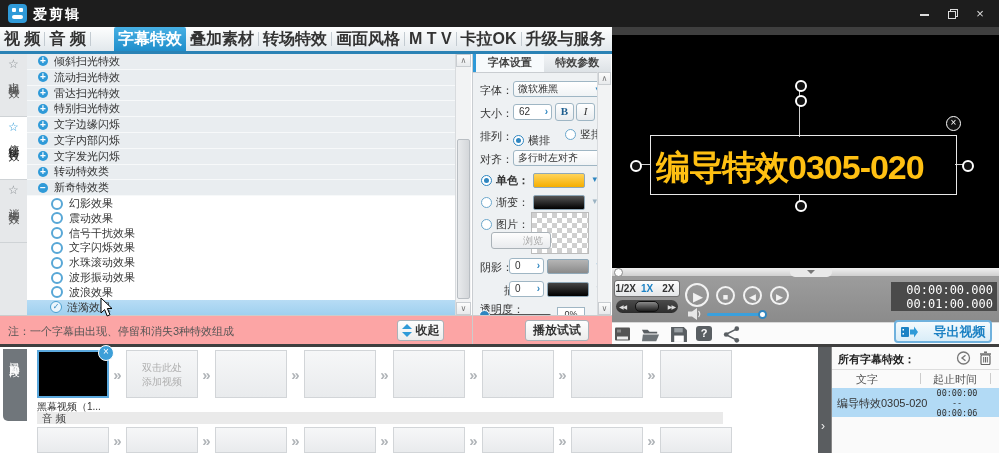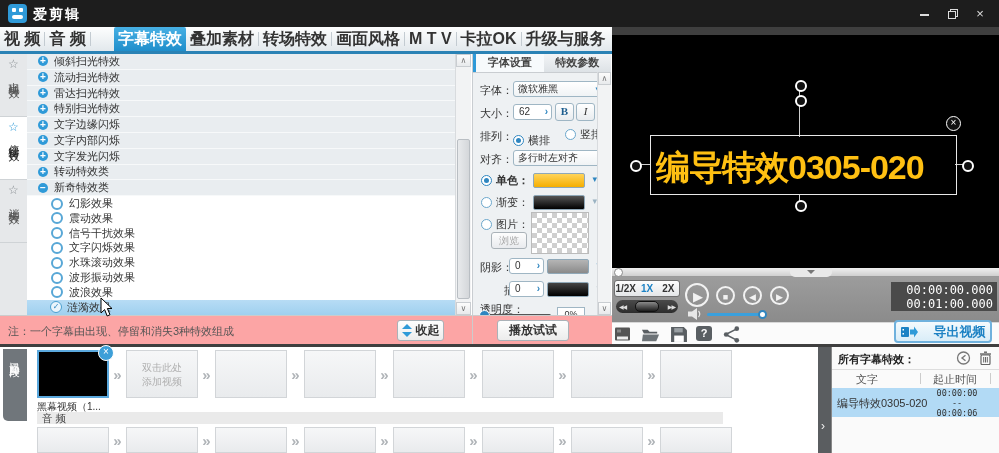--- a/index.html
+++ b/index.html
@@ -62,21 +62,21 @@
   .spin .sa{position:absolute;right:3px;top:0;color:#2f86c0;font-weight:bold;font-size:10px;}
   .bibtn{position:absolute;width:17px;height:16px;background:linear-gradient(#fff,#e8ecef);border:1px solid #9fb6c4;
          border-radius:3px;text-align:center;line-height:15px;font-size:11px;cursor:pointer;font-family:"Liberation Serif",serif;}
   .rrow{position:absolute;display:flex;align-items:center;gap:4px;font-size:11px;color:#333;}
   .rad{width:9px;height:9px;border-radius:50%;border:1px solid #6ba7cc;background:#fff;position:relative;}
   .rad.on{border-color:#2f86c0;}
   .rad.on:after{content:"";position:absolute;left:2px;top:2px;width:5px;height:5px;border-radius:50%;background:#2f86c0;}
   .swatch{position:absolute;height:13px;border:1px solid #8fa8b8;border-radius:2px;cursor:pointer;}
   .swatch .da{position:absolute;right:-13px;top:0;color:#2f86c0;font-size:9px;}
   .checker{position:absolute;background:repeating-conic-gradient(#fff 0 25%,#cfcfcf 0 50%) 0 0/10px 10px;border:1px solid #bbb;}
-  .btn{background:linear-gradient(#fdfdfd,#e9ebee);border:1px solid #aab2b8;border-radius:3px;text-align:center;cursor:pointer;}
+  .btn{background:linear-gradient(#fdfdfd,#e9ebee);border:1px solid #aab2b8;border-radius:3px;text-align:center;cursor:pointer;padding-left:24px;}
   .slider-track{position:absolute;height:3px;background:#555;border-radius:2px;}
   .slider-dot{position:absolute;width:9px;height:9px;border-radius:50%;background:#2f86c0;border:1px solid #fff;}
   
   .preview{left:612px;top:27px;width:387px;height:241px;background:#000;border-top:8px solid #3f3f3f;box-sizing:border-box;}
   .sel-box{position:absolute;border:1px solid #e8e8e8;}
   .ovl-text{position:absolute;font-weight:bold;font-size:34px;white-space:nowrap;letter-spacing:-1px;}
   .handle{position:absolute;width:8px;height:8px;border-radius:50%;border:2px solid #fff;background:#111;}
   .stem{position:absolute;background:#cfcfcf;}
   .delx{position:absolute;width:13px;height:13px;border-radius:50%;border:1.5px solid #fff;color:#fff;
         font-size:10px;line-height:12px;text-align:center;cursor:pointer;background:#111;}
@@ -428,21 +428,21 @@
   <div class="abs notebar">
     <div class="notetext">注：一个字幕由出现、停留和消失3种特效组成</div>
     <div class="nbtn" style="left:397px;width:47px;">
       <svg width="10" height="13" viewBox="0 0 10 13">
         <polygon points="5,0 10,5 0,5" fill="#2f9ad8"></polygon>
           <polygon points="5,13 10,8 0,8" fill="#2f9ad8"></polygon>
       </svg>
       <span>收起</span>
     </div>
     <div class="abs" style="left:472px;top:0;width:1px;height:29px;background:#ccc;"></div>
-    <div class="nbtn" style="left:497px;width:72px;">播放试试</div>
+    <div class="nbtn" style="left:525px;width:64px;">播放试试</div>
   </div>
 
   <div class="abs darkstrip"></div>
 
   <div class="abs timeline">
     <div class="clipstab">
       <span class="vtxt">已添加片段</span>
     </div>
     <div class="slotrow" style="top:3px;">
       <div class="slot clip1">

